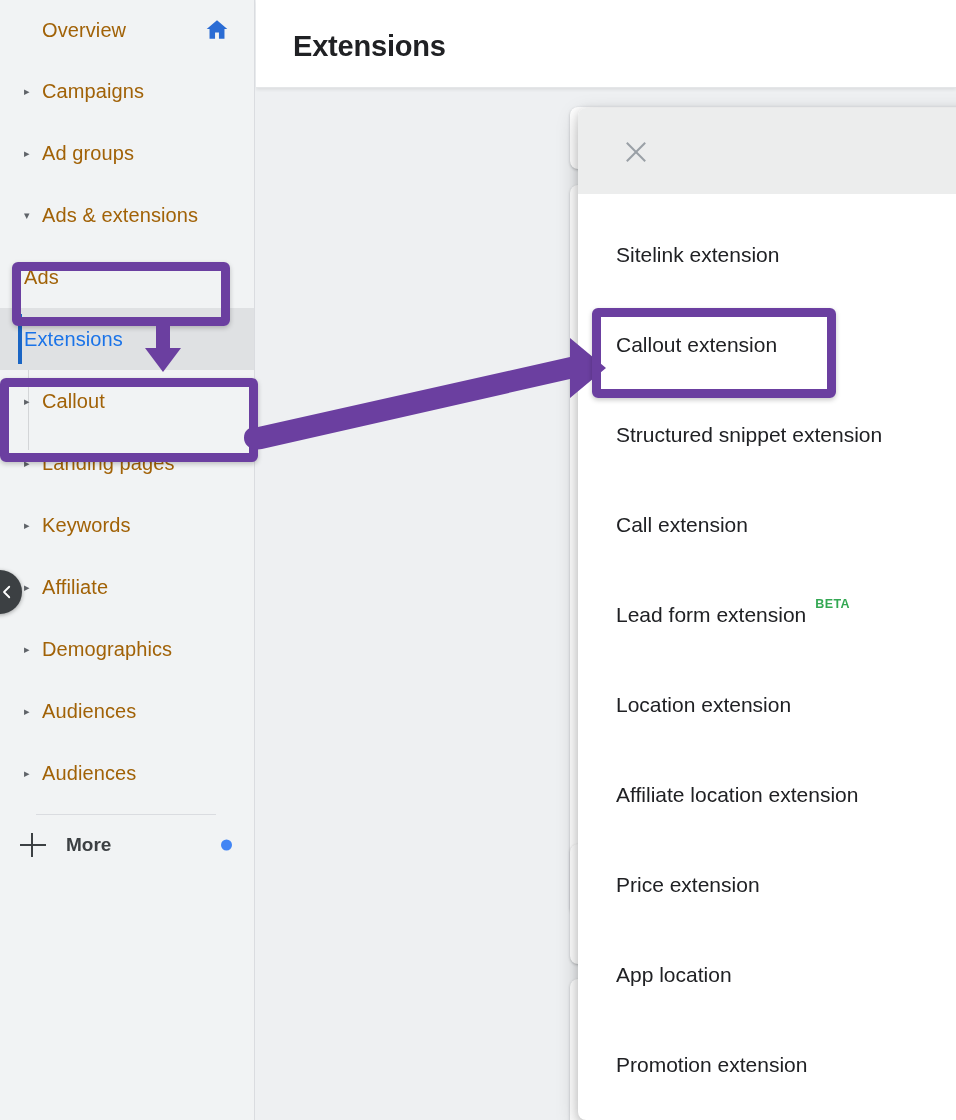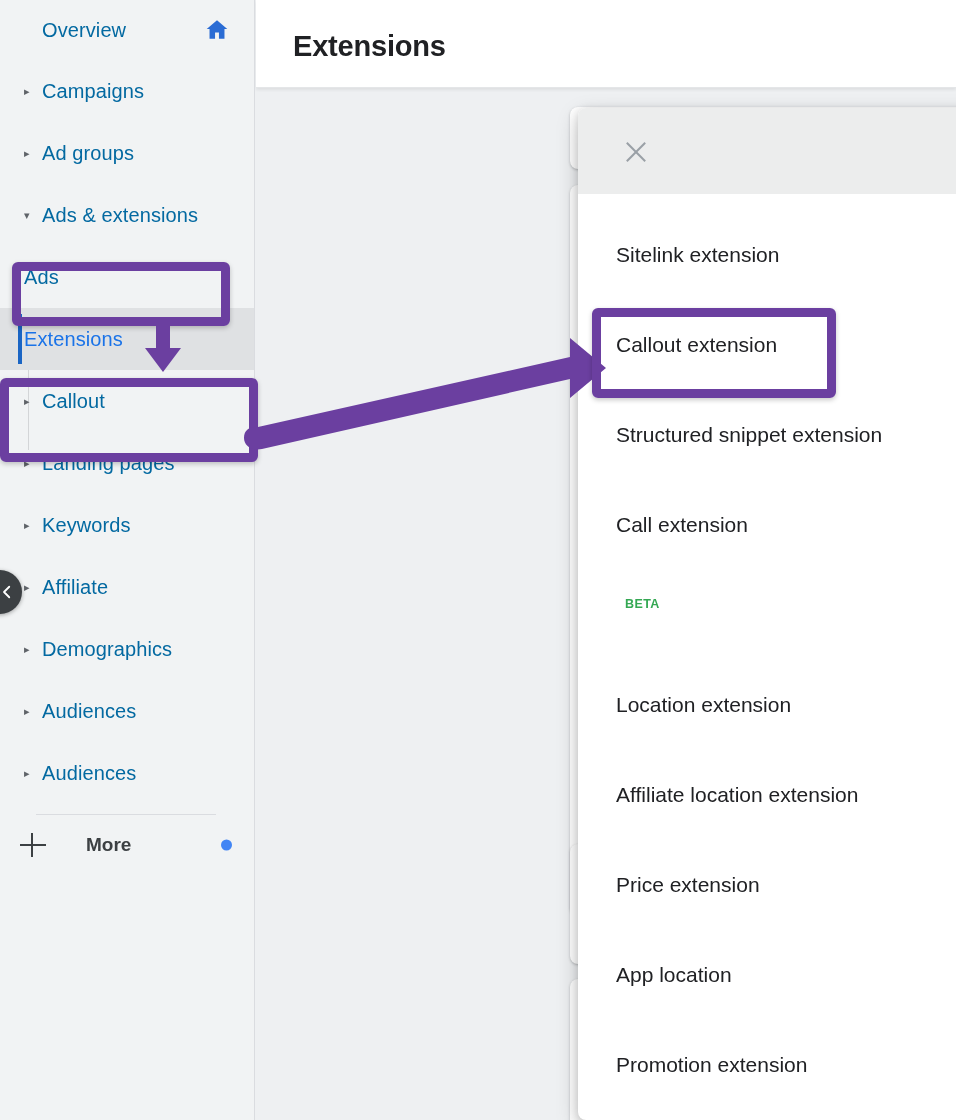--- a/index.html
+++ b/index.html
@@ -46,21 +46,21 @@
     font-size: 11px;
     line-height: 1;
     display: flex;
     align-items: center;
     justify-content: flex-start;
   }
   .nav-item .caret.spacer { color: transparent; }
 
   .nav-label {
     font-size: 20px;
-    color: #0369a1;
+    color: #a16207;
     letter-spacing: 0.1px;
     white-space: nowrap;
   }
   .nav-item.child { padding-left: 24px; }
   .nav-item.child .nav-label { font-size: 20px; }
 
   .nav-item.active .nav-label { color: #1a73e8; }
   .nav-item.active { background: #dfe1e3; }
   .nav-item.active .active-bar {
     position: absolute;
@@ -90,21 +90,20 @@
     background: #dadce0;
   }
 
   .more-item {
     position: relative;
     height: 60px;
     display: flex;
     align-items: center;
     padding-left: 18px;
     cursor: pointer;
-    gap: 20px;
   }
   .plus-icon {
     width: 30px; height: 30px;
     position: relative;
     flex: 0 0 30px;
     margin-right: 18px;
   }
   .plus-icon::before, .plus-icon::after {
     content: "";
     position: absolute;
@@ -376,20 +375,21 @@
 
       <div class="ext-item">
         <span>Structured snippet extension</span>
       </div>
 
       <div class="ext-item">
         <span>Call extension</span>
       </div>
 
       <div class="ext-item">
+        <span>Lead form extension</span>
         <span class="beta-badge">BETA</span>
       </div>
 
       <div class="ext-item">
         <span>Location extension</span>
       </div>
 
       <div class="ext-item">
         <span>Affiliate location extension</span>
       </div>

